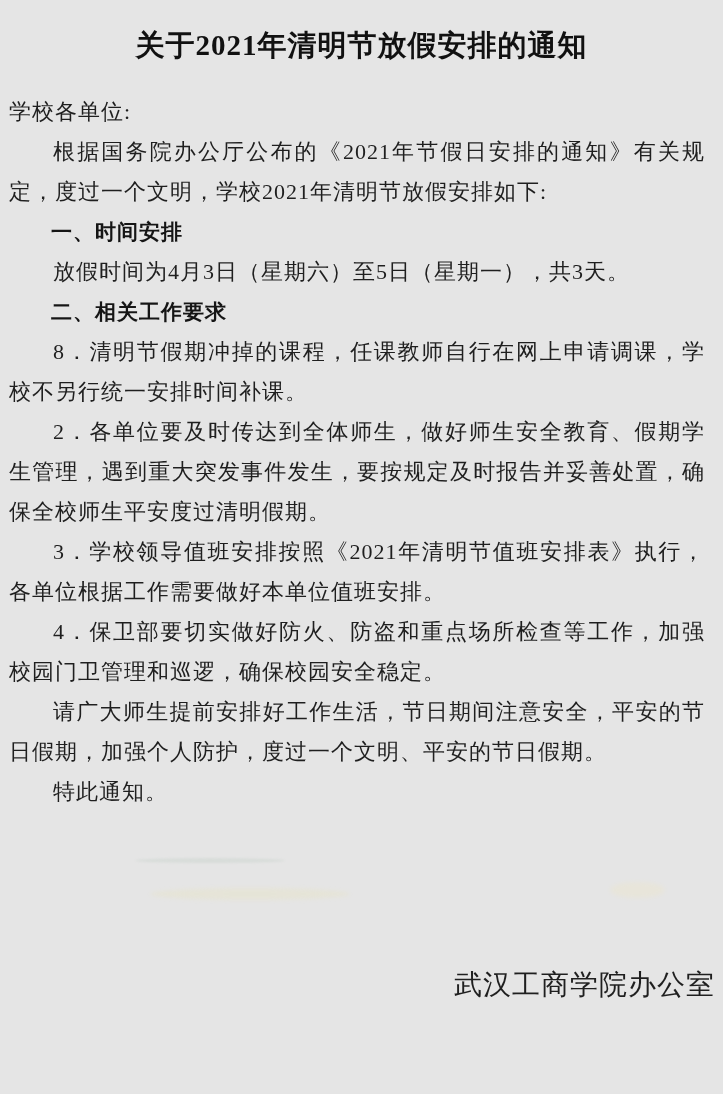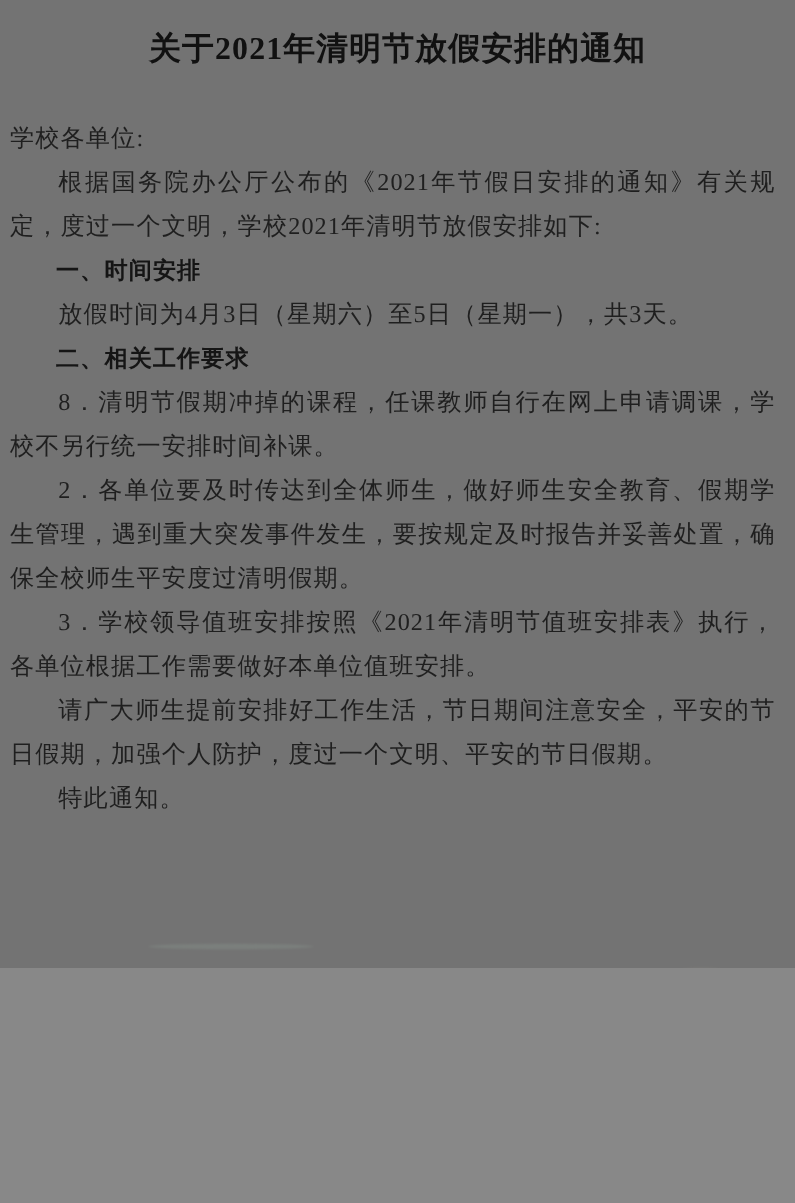--- a/index.html
+++ b/index.html
@@ -1,37 +1,37 @@
 <!DOCTYPE html>
 <html><head>
 <meta charset="utf-8">
 <style>
   html, body { margin: 0; padding: 0; background: #888; }
   .page {
     position: relative;
     width: 723px;
-    height: 880px;
+    height: 1094px;
     margin: 0 auto;
-    background: #737373;
+    background: #e5e5e5;
     overflow: hidden;
     font-family: "Liberation Serif", "DejaVu Serif", serif;
     color: #1f1f1f;
   }
   .doc-title {
     margin: 0;
     padding-top: 26px;
     font-size: 29px;
     line-height: 38px;
     font-weight: 700;
     text-align: center;
     letter-spacing: 1px;
     color: #111111;
   }
   .body-block {
-    margin-top: 42px;
+    margin-top: 28px;
     padding: 0 18px 0 9px;
     font-size: 22px;
     line-height: 40px;
     letter-spacing: 1px;
     text-align: justify;
   }
   .body-block p { margin: 0; }
   .salutation { text-indent: 0; }
   .body { text-indent: 2em; }
   .heading {
@@ -80,20 +80,21 @@
 
     <div>
 
     <p class="body">根据国务院办公厅公布的《2021年节假日安排的通知》有关规定，度过一个文明，学校2021年清明节放假安排如下:</p>
         <p class="heading">一、时间安排</p>
         <p class="body">放假时间为4月3日（星期六）至5日（星期一），共3天。</p>
         <p class="heading">二、相关工作要求</p>
         <p class="body">8．清明节假期冲掉的课程，任课教师自行在网上申请调课，学校不另行统一安排时间补课。</p>
         <p class="body">2．各单位要及时传达到全体师生，做好师生安全教育、假期学生管理，遇到重大突发事件发生，要按规定及时报告并妥善处置，确保全校师生平安度过清明假期。</p>
         <p class="body">3．学校领导值班安排按照《2021年清明节值班安排表》执行，各单位根据工作需要做好本单位值班安排。</p>
+        <p class="body">4．保卫部要切实做好防火、防盗和重点场所检查等工作，加强校园门卫管理和巡逻，确保校园安全稳定。</p>
         <p class="body">请广大师生提前安排好工作生活，节日期间注意安全，平安的节日假期，加强个人防护，度过一个文明、平安的节日假期。</p>
         <p class="body">特此通知。</p>
       </div>
   </div>
 
   <div class="signature-block">
     <p>武汉工商学院办公室</p>
   </div>
 
   <div class="artifact artifact-1"></div>

